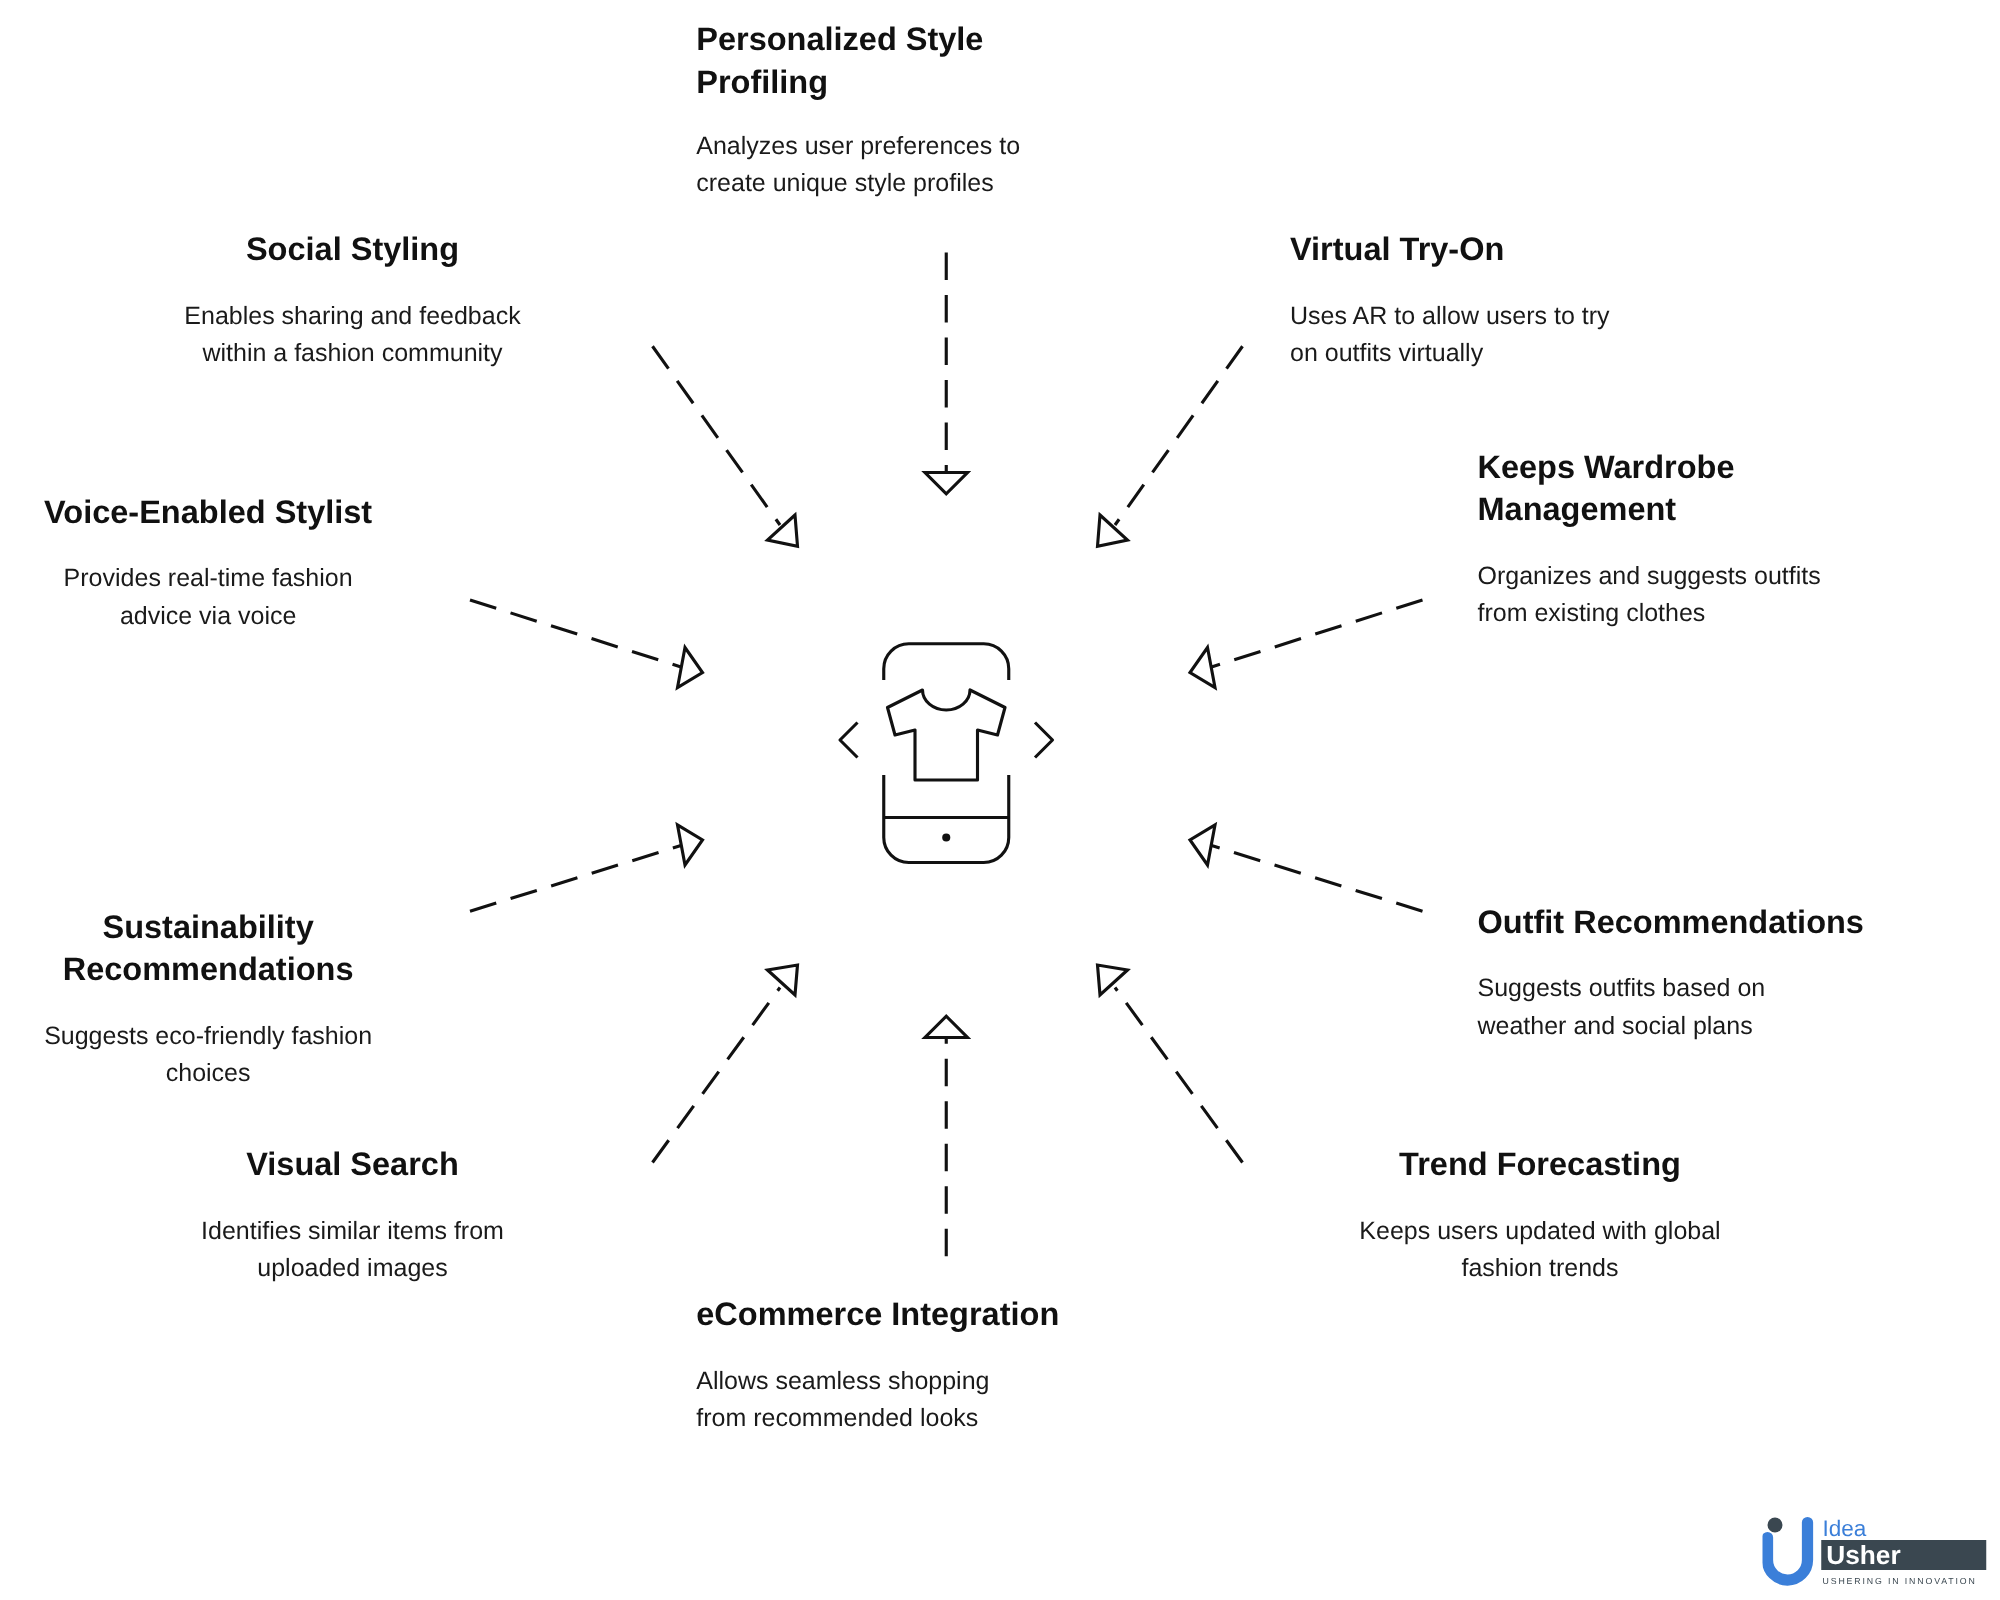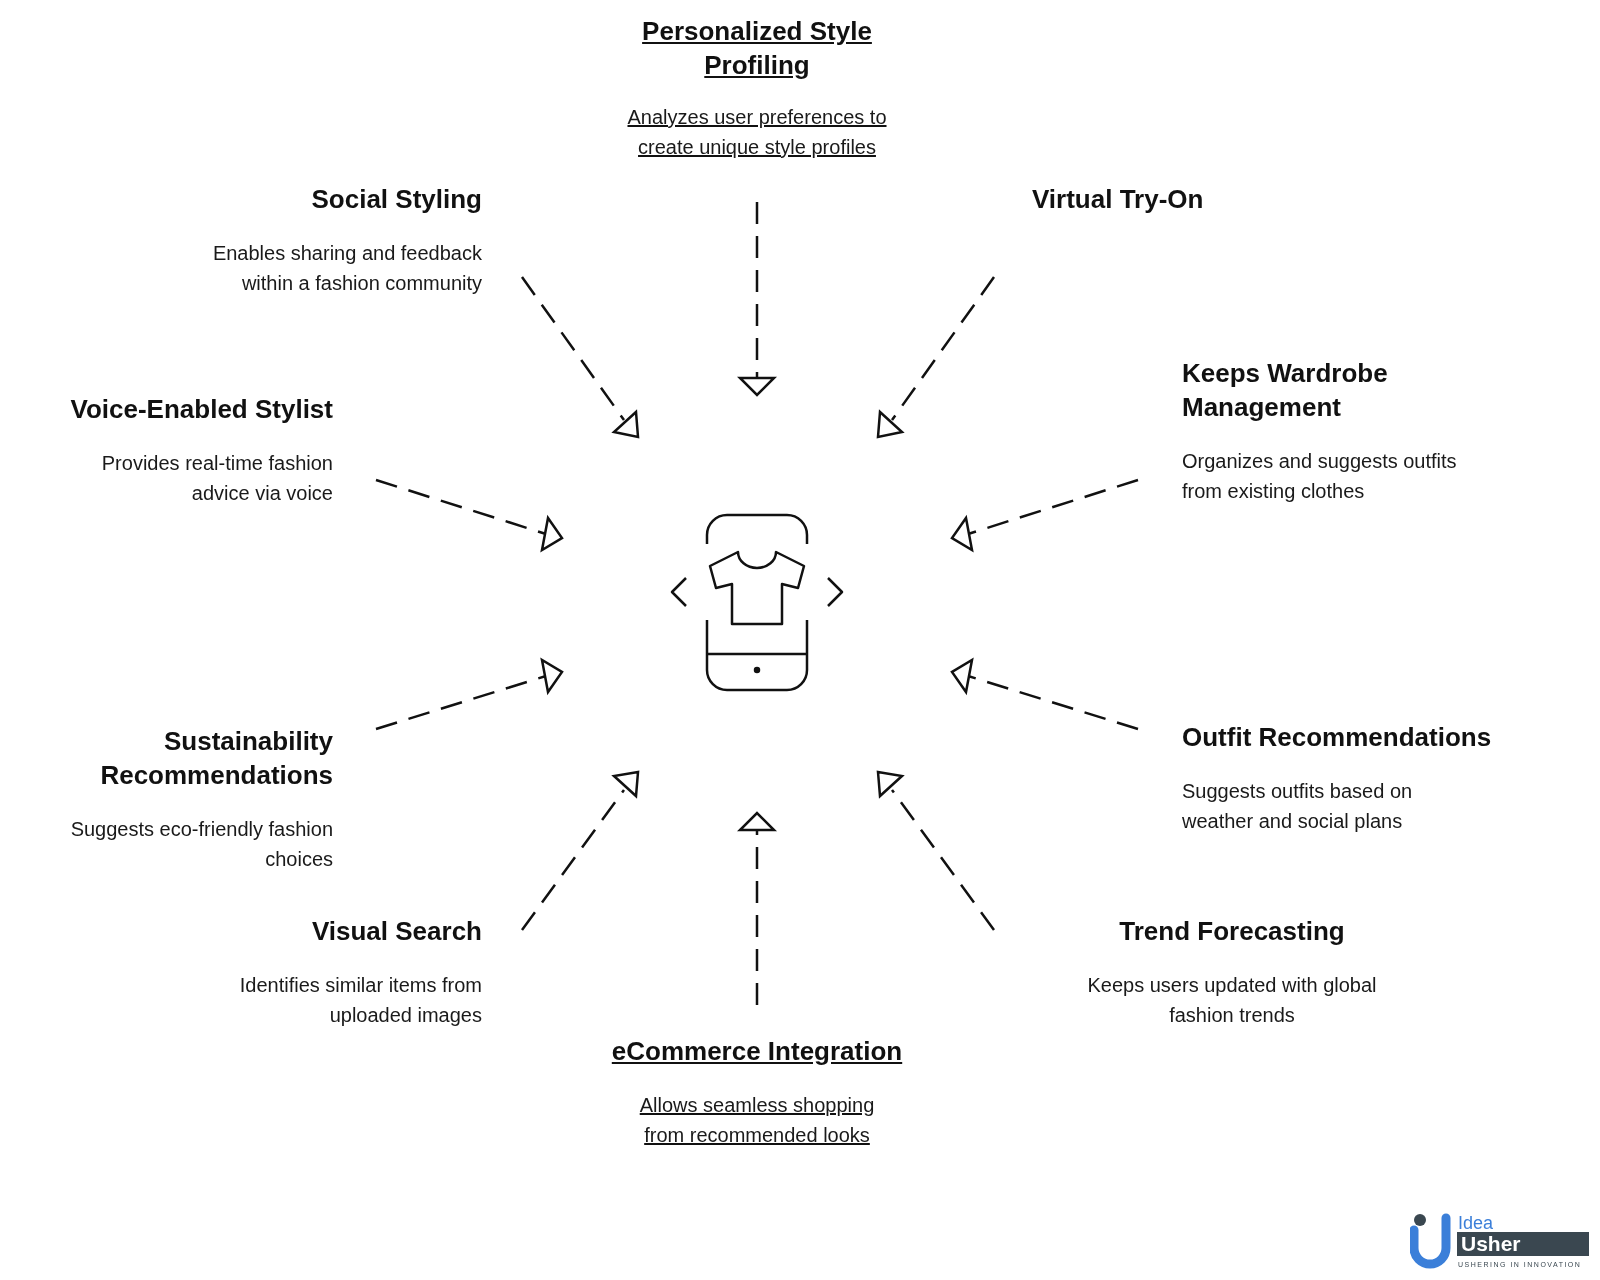--- a/index.html
+++ b/index.html
@@ -1,22 +1,22 @@
 <!DOCTYPE html>
 <html><head>
   <meta charset="utf-8">
   <style>
     html, body { margin: 0; padding: 0; background: #ffffff; }
     body { width: 1600px; height: 1280px; position: relative; overflow: hidden; font-family: "Liberation Sans", sans-serif; color: #111; }
     .node { position: absolute; }
     .node h3 { margin: 0; font-size: 26px; font-weight: 700; line-height: 34px; color: #111; }
     .node p { margin: 22px 0 0 0; font-size: 20px; font-weight: 400; line-height: 30px; color: #1a1a1a; }
-    .left { text-align: right; }
+    .left { text-align: center; }
     .right { text-align: left; }
-    .center { text-align: center; text-decoration: underline; }
+    .center { text-align: left; }
     svg.arrows { position: absolute; left: 0; top: 0; }
     .logo { position: absolute; left: 1410px; top: 1210px; width: 180px; height: 60px; }
   </style>
 </head>
 <body>
 
 <svg class="arrows" width="1600" height="1280" viewBox="0 0 1600 1280">
   <g fill="none" stroke="#111" stroke-width="2.5">
 
     <g>
@@ -81,20 +81,21 @@
   </g>
 </svg>
 
 <div class="node center" style="left:557px; top:14px; width:400px;">
   <h3><span>Personalized Style</span><br><span>Profiling</span></h3>
   <p style="margin-top:20px;"><span>Analyzes user preferences to</span><br><span>create unique style profiles</span></p>
 </div>
 
 <div class="node right" style="left:1032px; top:182px; width:400px;">
   <h3>Virtual Try-On</h3>
+  <p><span>Uses AR to allow users to try</span><br><span>on outfits virtually</span></p>
 </div>
 
 <div class="node right" style="left:1182px; top:356px; width:410px;">
   <h3><span>Keeps Wardrobe</span><br><span>Management</span></h3>
   <p><span>Organizes and suggests outfits</span><br><span>from existing clothes</span></p>
 </div>
 
 <div class="node right" style="left:1182px; top:720px; width:410px;">
   <h3>Outfit Recommendations</h3>
   <p><span>Suggests outfits based on</span><br><span>weather and social plans</span></p>

